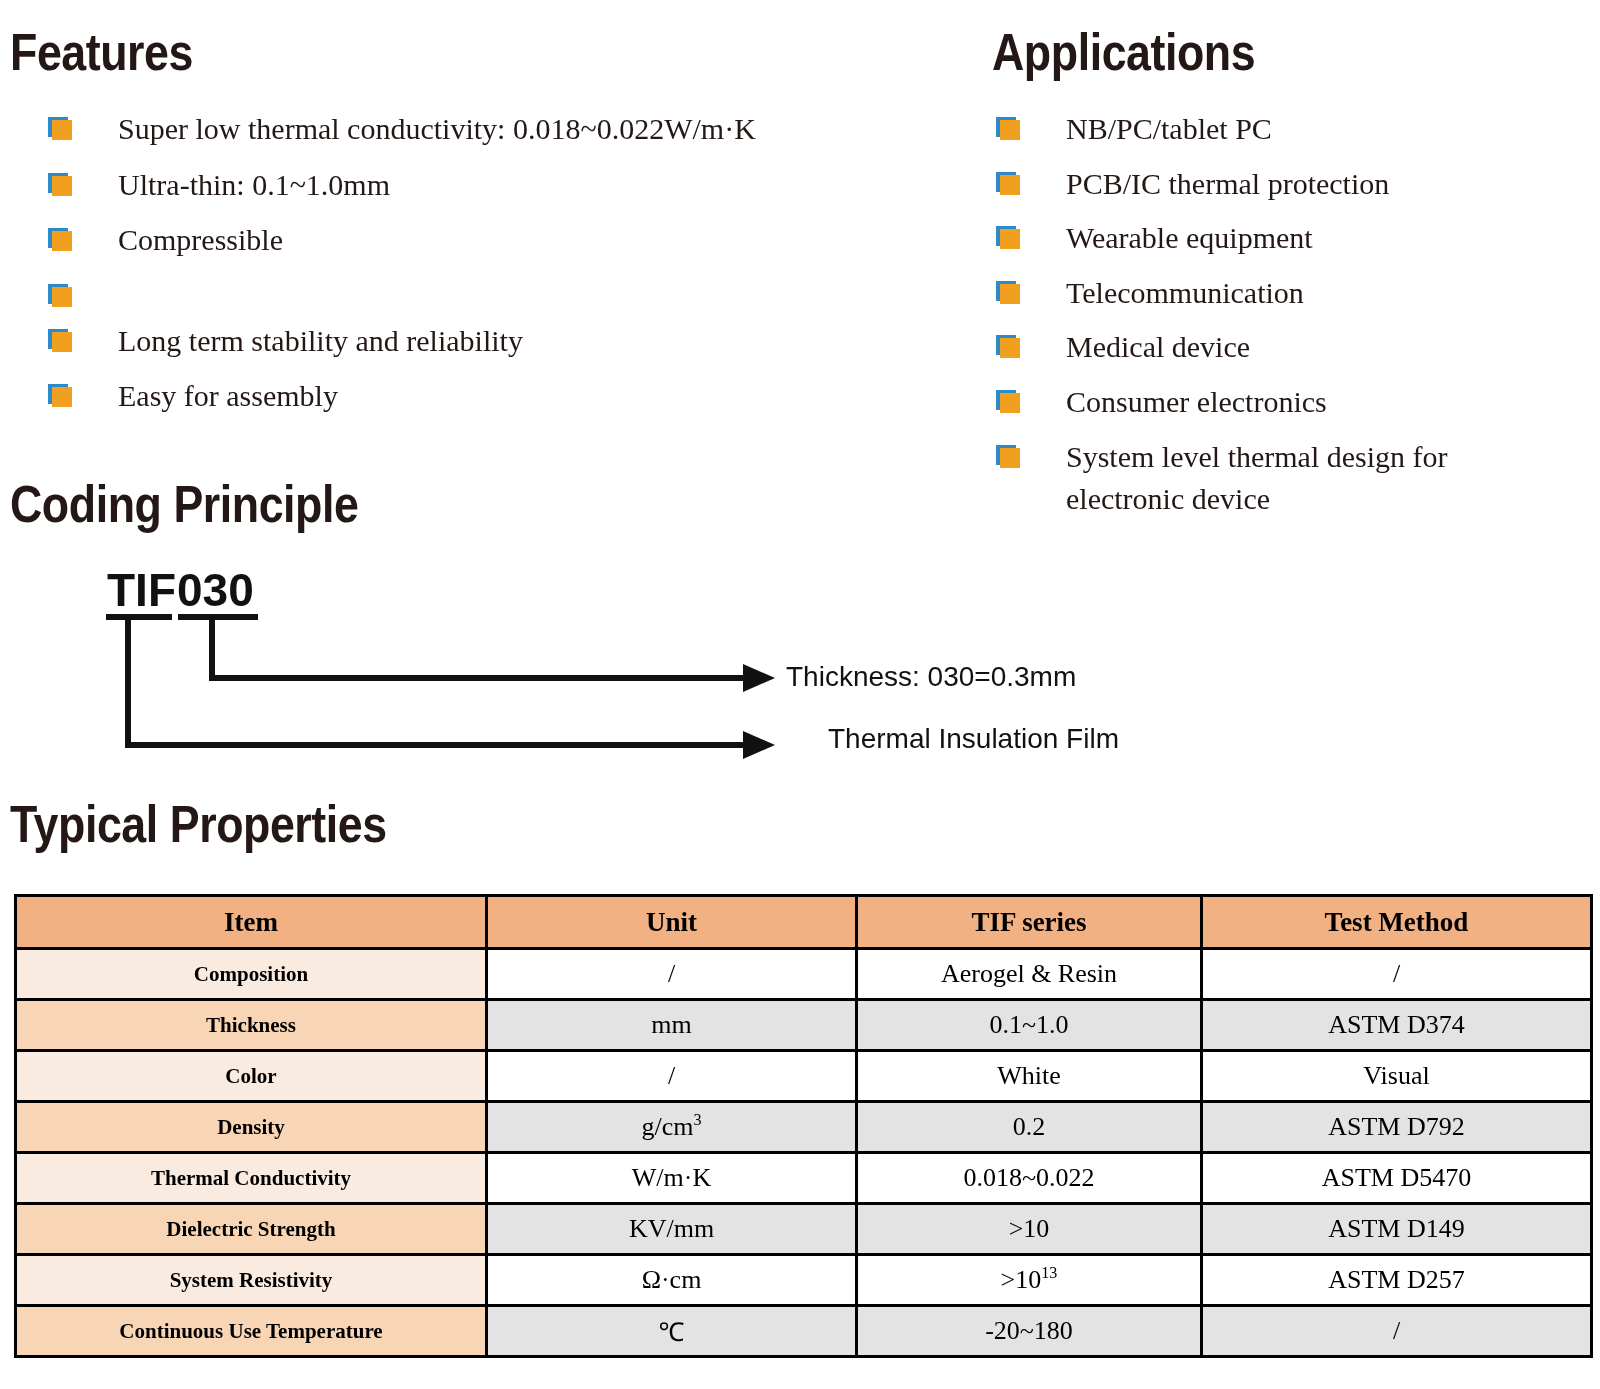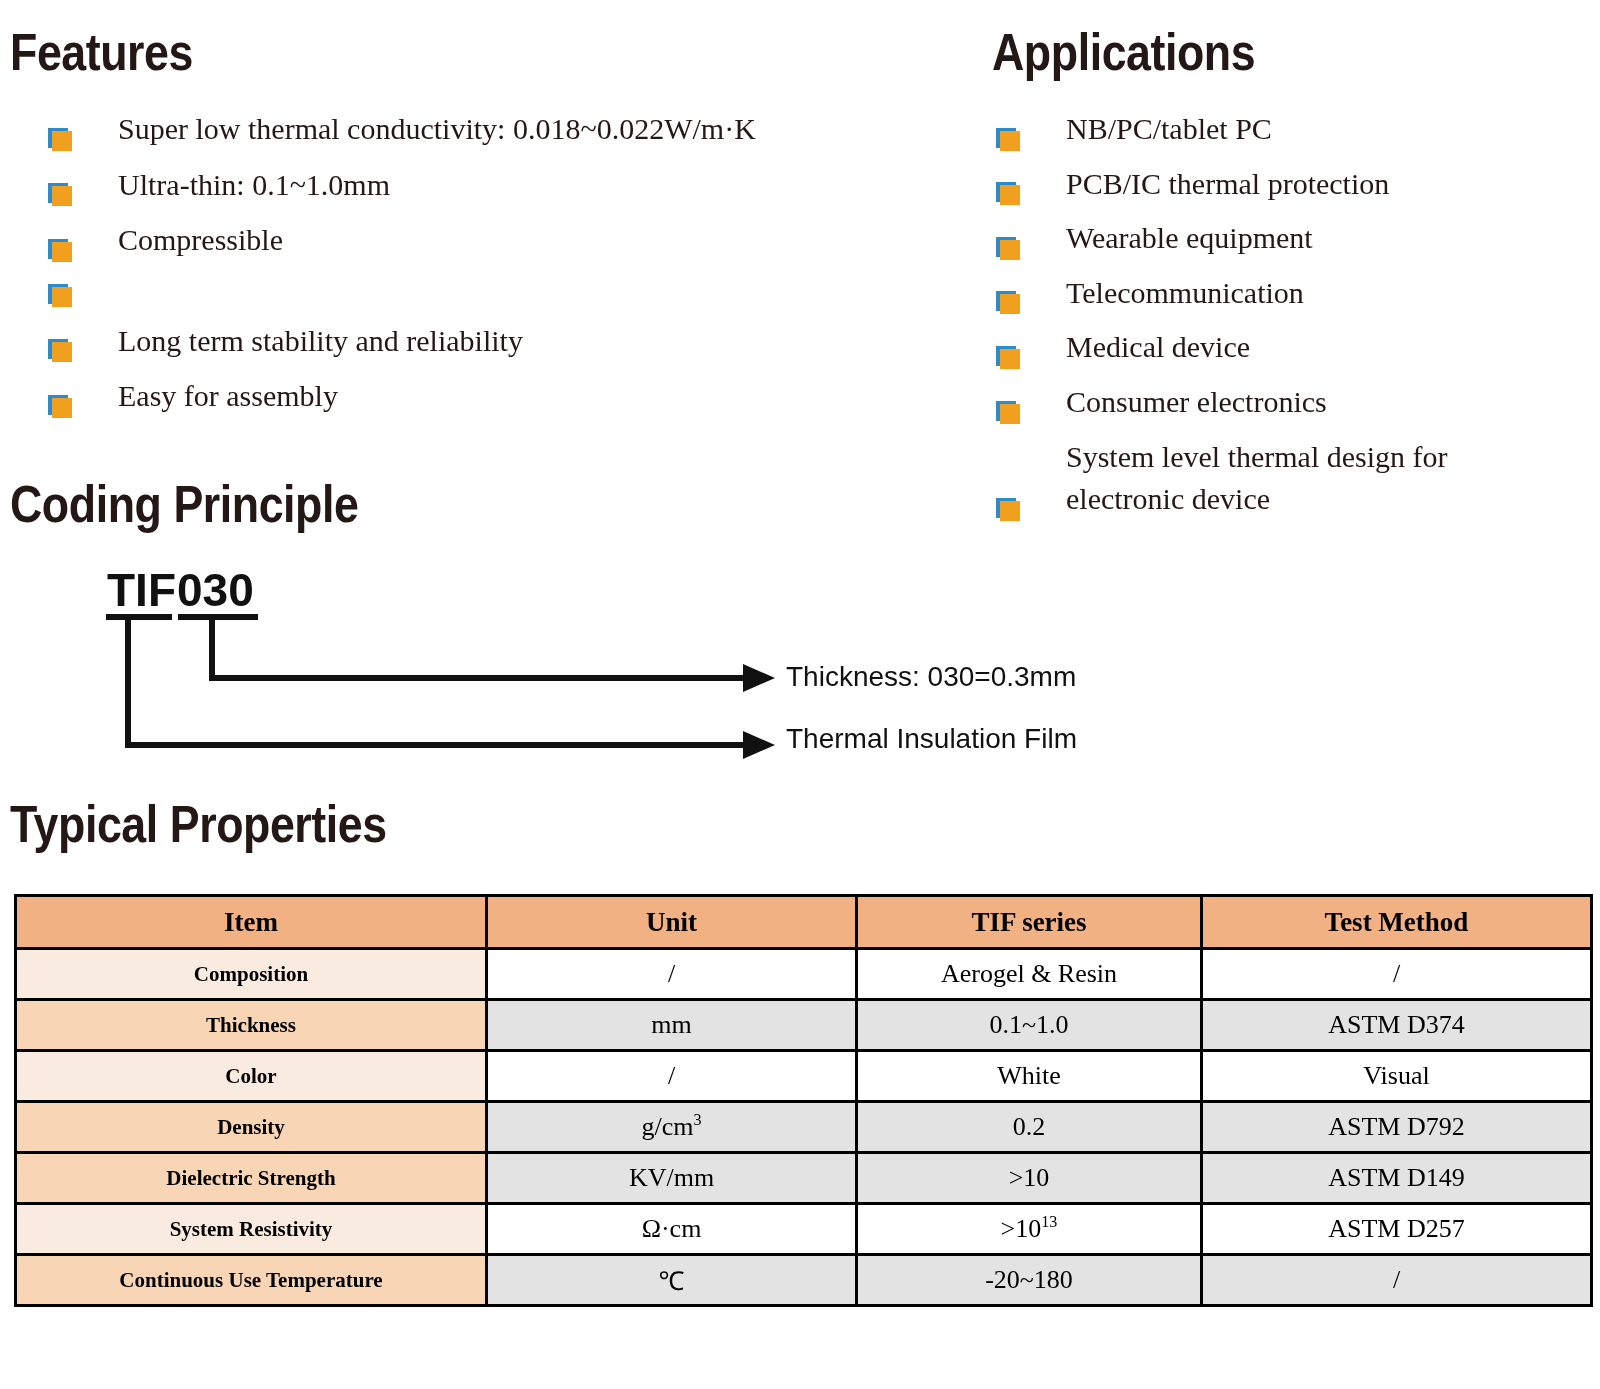--- a/index.html
+++ b/index.html
@@ -39,21 +39,21 @@
     position: absolute;
     list-style: none;
     margin: 0;
     padding: 0;
   }
   #features-list     { left: 48px;  top: 108px; width: 880px; }
   #applications-list { left: 996px; top: 108px; width: 520px; }
 
   .bullet-item {
     display: flex;
-    align-items: flex-end;
+    align-items: flex-start;
     margin-bottom: 13px;
   }
   #applications-list .bullet-item { margin-bottom: 12px; }
 
   .bullet-marker {
     position: relative;
     flex: 0 0 auto;
     width: 24px;
     height: 23px;
     margin-top: 9px;
@@ -100,21 +100,21 @@
 
   .code-label {
     position: absolute;
     font-family: Liberation Sans, sans-serif;
     font-size: 28px;
     line-height: 1;
     color: #111111;
     white-space: nowrap;
   }
   #code-label-thickness { left: 786px; top: 663px; }
-  #code-label-film      { left: 786px; top: 725px; }
+  #code-label-film      { left: 828px; top: 725px; }
 
   
   #properties-table {
     position: absolute;
     left: 14px;
     top: 894px;
     width: 1576px;
     border-collapse: collapse;
     table-layout: fixed;
     font-family: Liberation Serif, serif;
@@ -279,20 +279,26 @@
       <td class="val-cell"><span>/</span></td>
       <td class="val-cell"><span>White</span></td>
       <td class="val-cell">Visual</td>
     </tr>
     <tr class="row-even">
       <td class="item-cell">Density</td>
       <td class="val-cell"><span>g/cm</span><sup>3</sup></td>
       <td class="val-cell"><span>0.2</span></td>
       <td class="val-cell">ASTM D792</td>
     </tr>
+    <tr class="row-odd">
+      <td class="item-cell">Thermal Conductivity</td>
+      <td class="val-cell"><span>W/m·K</span></td>
+      <td class="val-cell"><span>0.018~0.022</span></td>
+      <td class="val-cell">ASTM D5470</td>
+    </tr>
     <tr class="row-even">
       <td class="item-cell">Dielectric Strength</td>
       <td class="val-cell"><span>KV/mm</span></td>
       <td class="val-cell"><span>&gt;10</span></td>
       <td class="val-cell">ASTM D149</td>
     </tr>
     <tr class="row-odd">
       <td class="item-cell">System Resistivity</td>
       <td class="val-cell"><span>Ω·cm</span></td>
       <td class="val-cell"><span>&gt;10</span><sup>13</sup></td>

